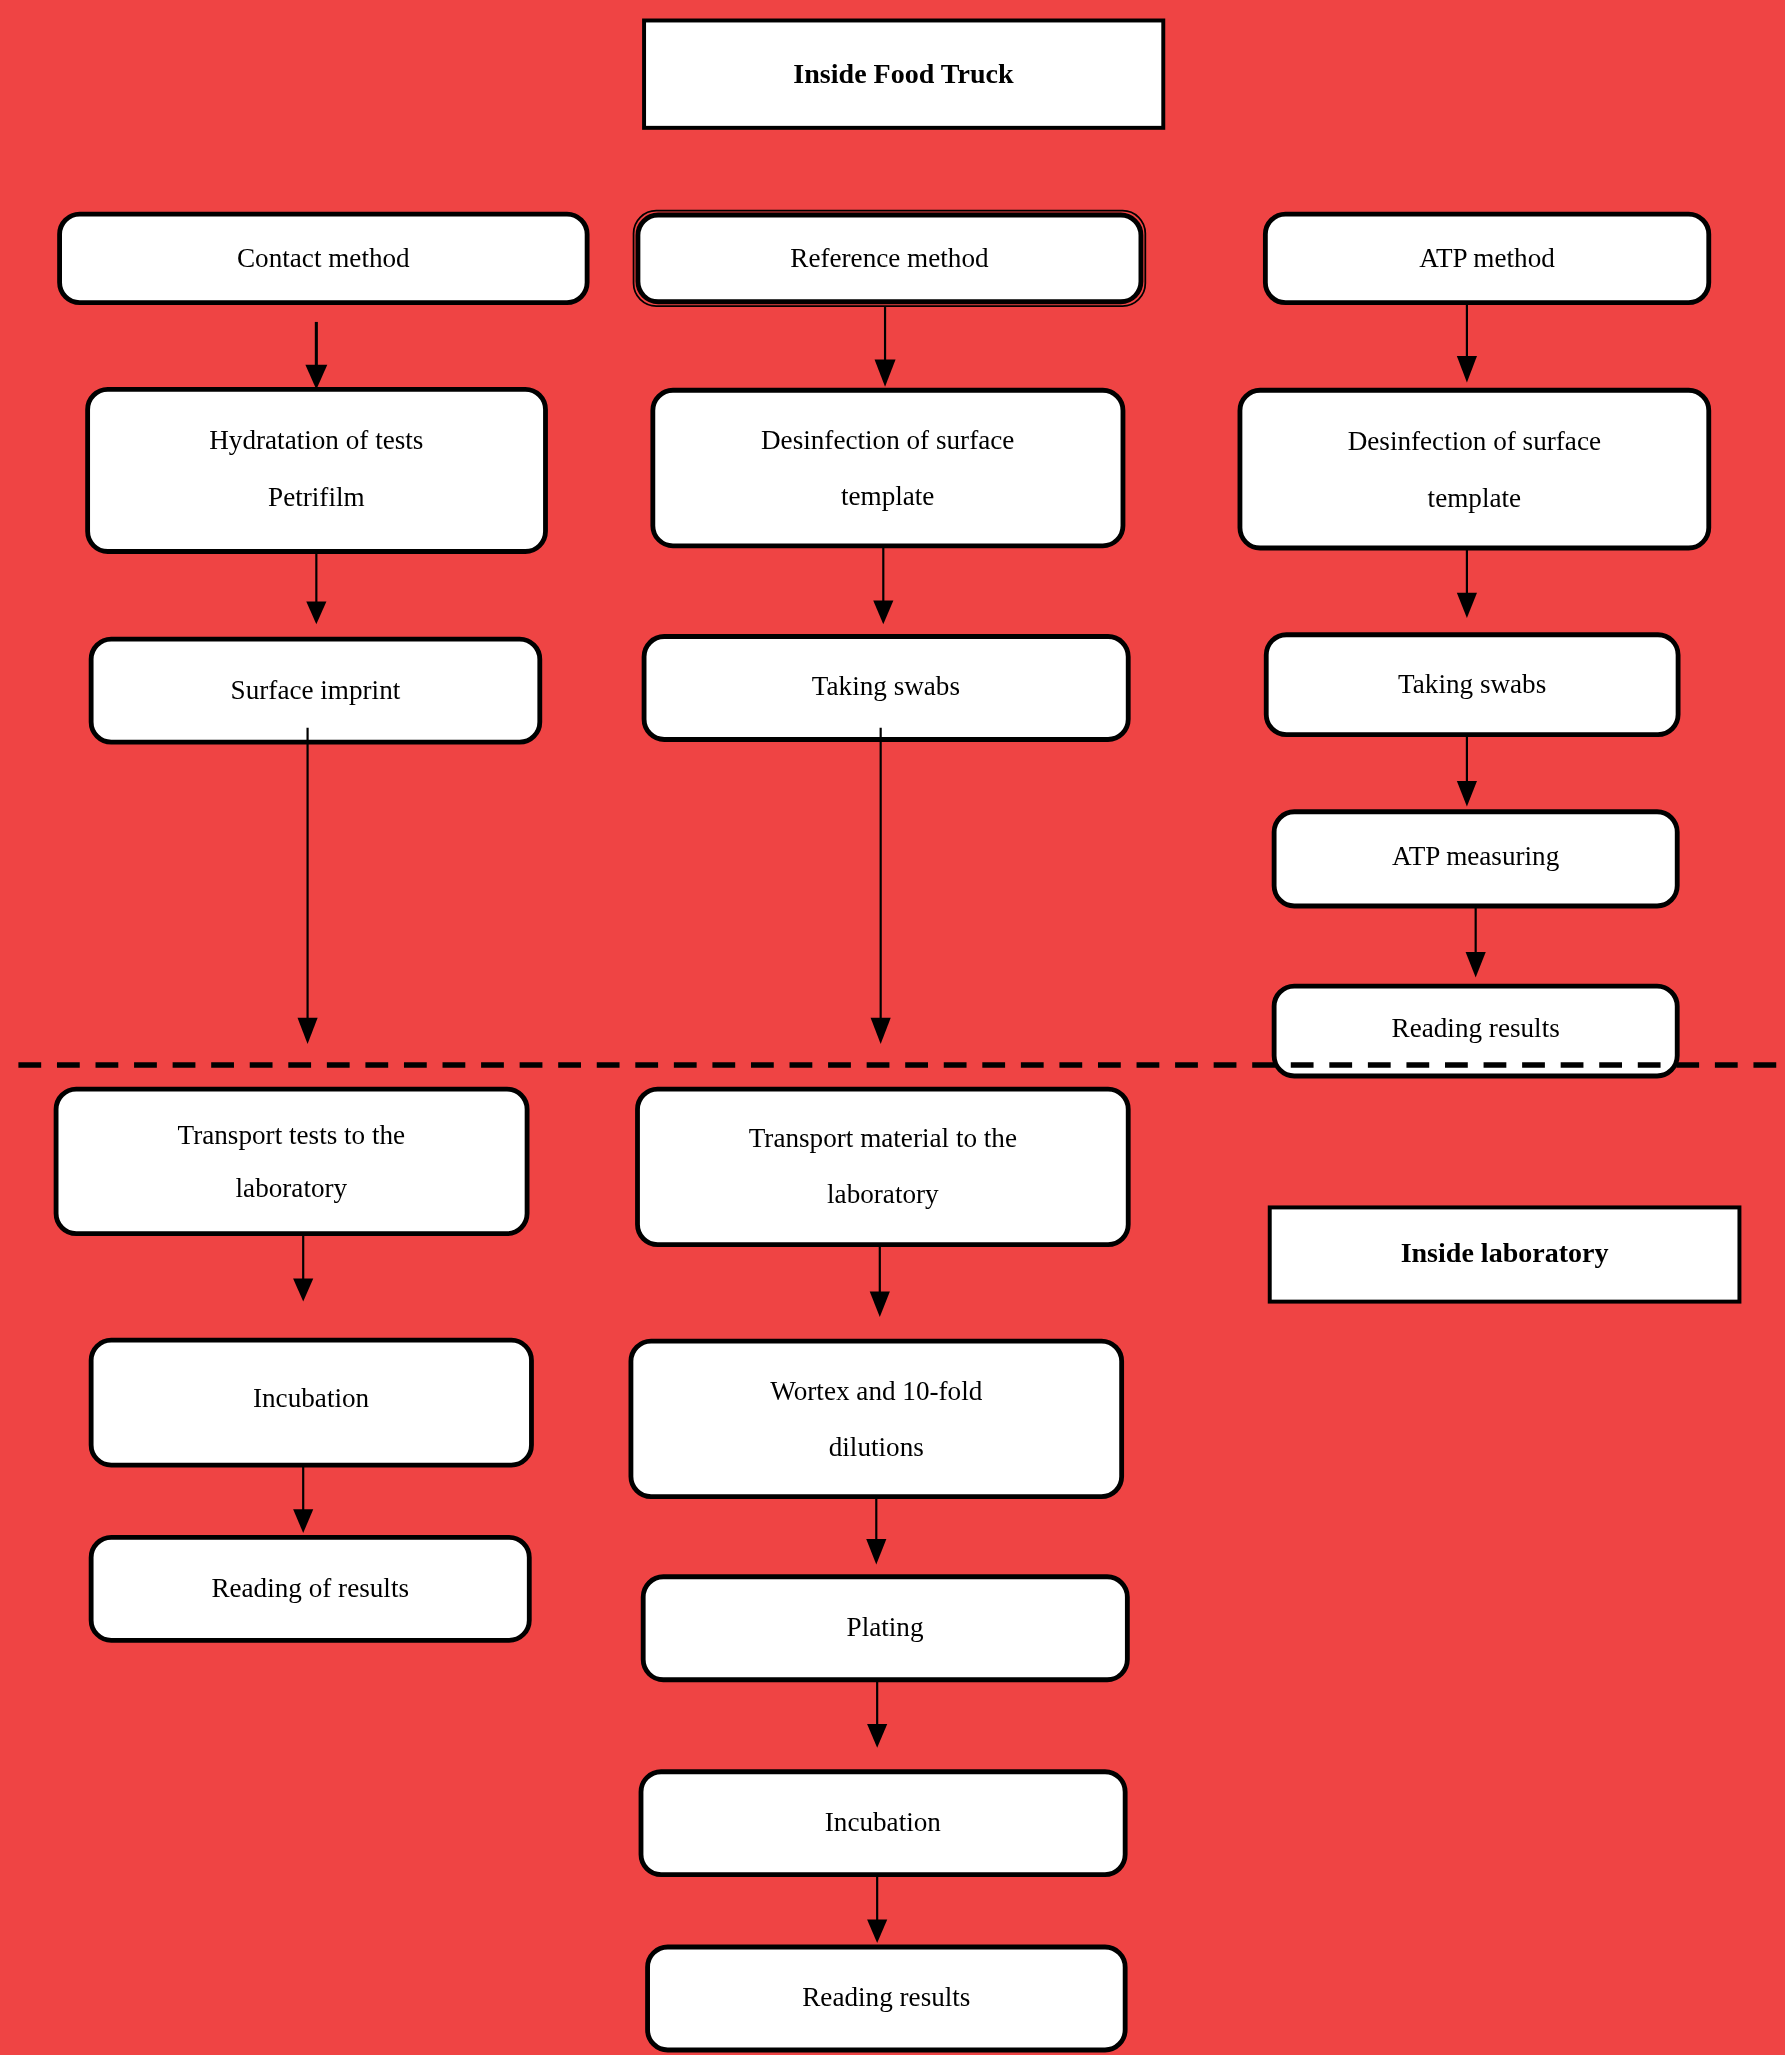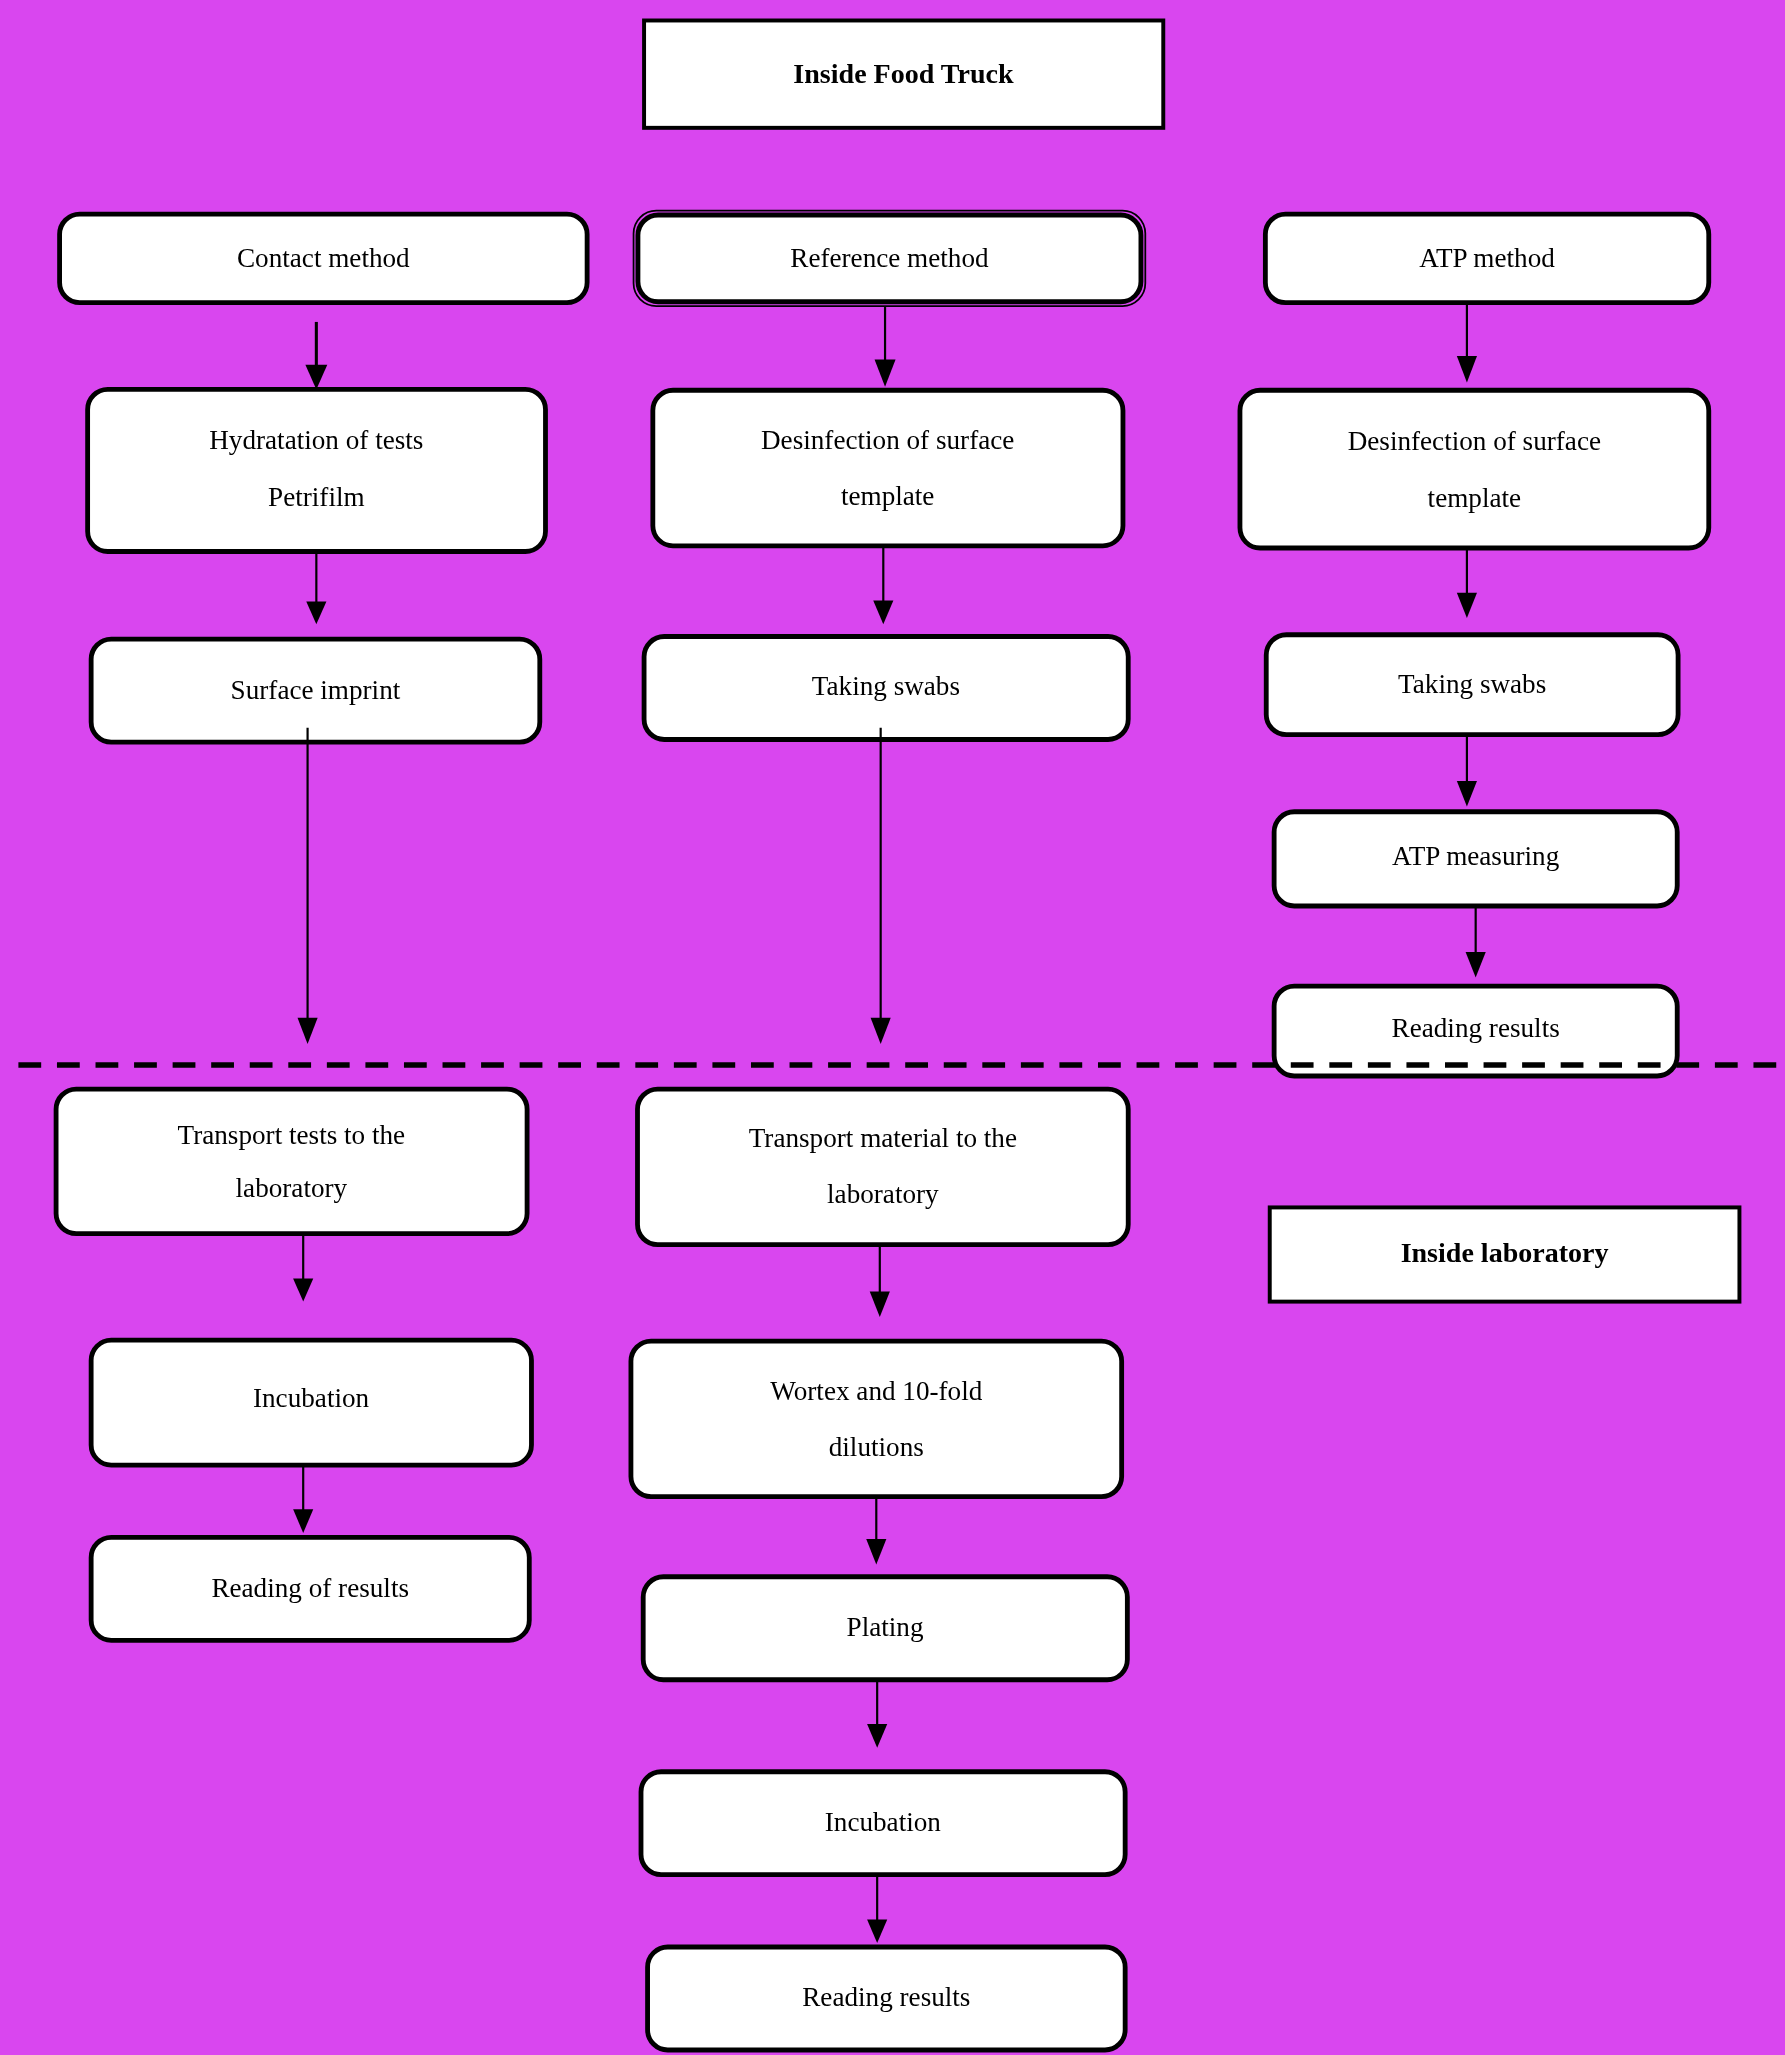--- a/index.html
+++ b/index.html
@@ -4,21 +4,21 @@
 <style>
   html, body {
     margin: 0;
     padding: 0;
     background: #ffffff;
   }
   #canvas {
     position: relative;
     width: 1785px;
     height: 2056px;
-    background: #d946ef;
+    background: #ef4444;
     font-family: "Liberation Serif", "DejaVu Serif", serif;
     overflow: hidden;
   }
   svg#flow {
     position: absolute;
     top: 0;
     left: 0;
     width: 1785px;
     height: 2056px;
   }

